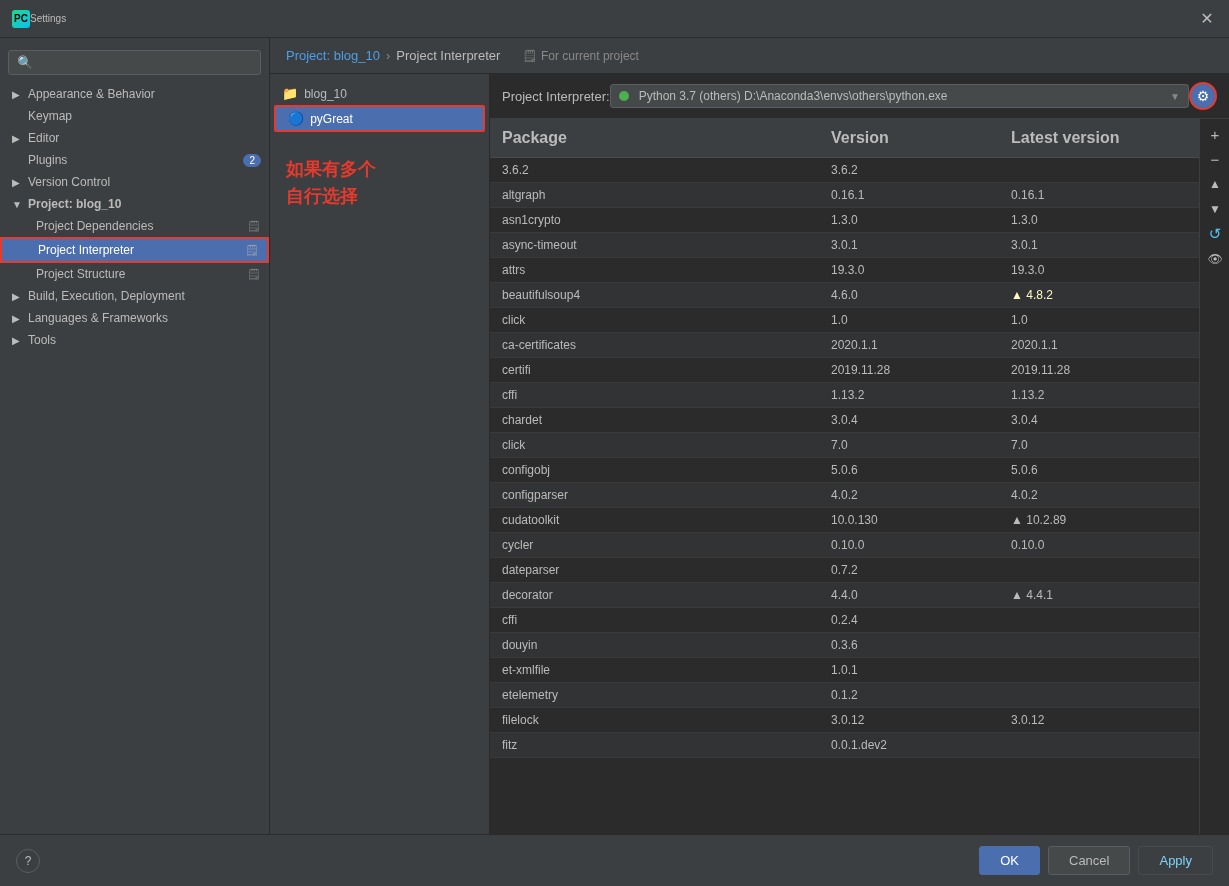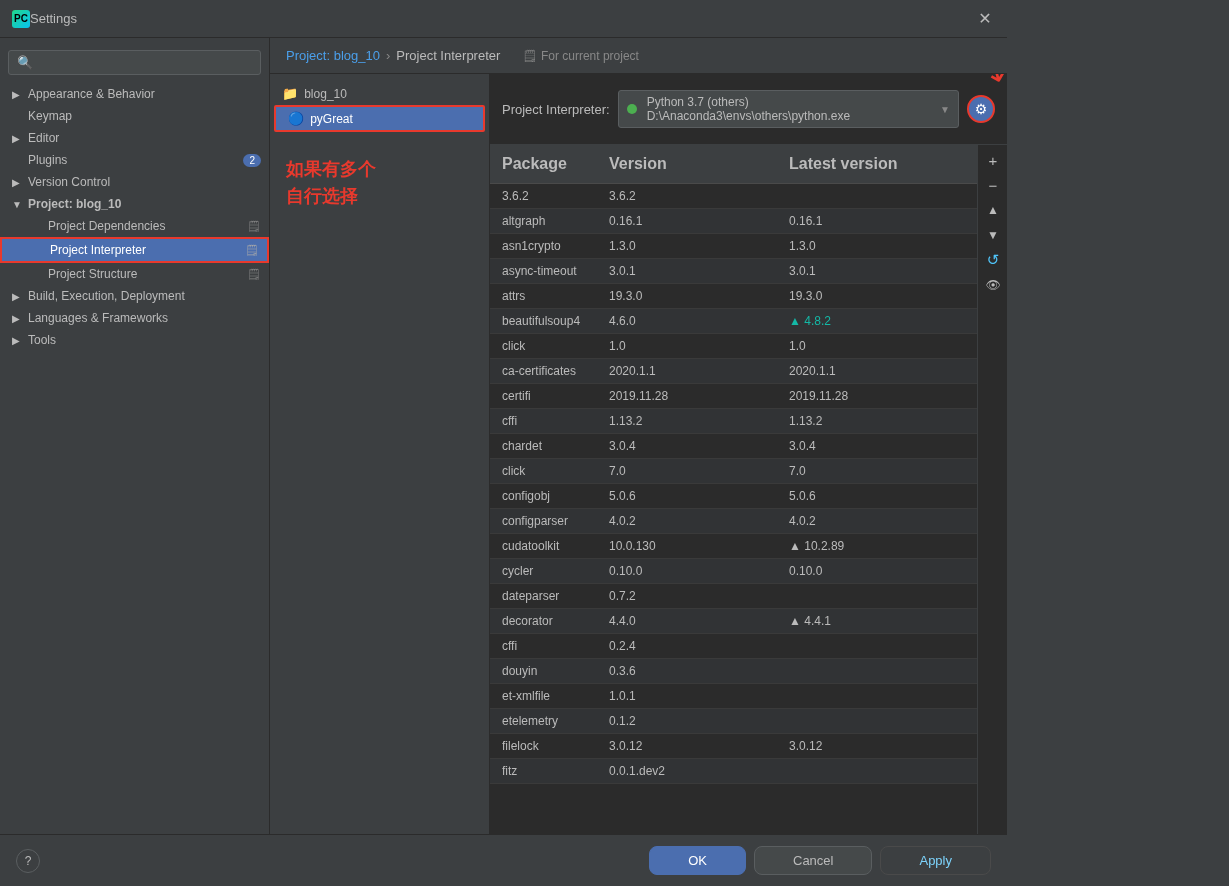--- a/index.html
+++ b/index.html
@@ -7,21 +7,21 @@
 
     
     .title-bar {
       background: #3c3f41;
       display: flex;
       align-items: center;
       padding: 8px 12px;
       border-bottom: 1px solid #2b2b2b;
       height: 38px;
     }
-    .title-bar-text { color: #bbbbbb; font-size: 13px; }
+    .title-bar-text { color: #bbbbbb; font-size: 10px; }
     .title-bar-close {
       margin-left: auto;
       color: #bbbbbb;
       cursor: pointer;
       font-size: 16px;
       width: 20px;
       text-align: center;
     }
 
     
@@ -76,21 +76,21 @@
     }
     .sidebar-item .badge {
       margin-left: auto;
       background: #4b6eaf;
       color: white;
       border-radius: 10px;
       padding: 1px 6px;
       font-size: 10px;
     }
     .sidebar-child {
-      padding-left: 48px;
+      padding-left: 36px;
     }
 
     
     .content-area {
       flex: 1;
       display: flex;
       flex-direction: column;
       background: #2b2b2b;
       overflow: hidden;
     }
@@ -138,23 +138,23 @@
       flex: 1;
       display: flex;
       flex-direction: column;
       background: #2b2b2b;
       overflow: hidden;
     }
 
     .interpreter-header {
       display: flex;
       align-items: center;
-      padding: 16px 12px;
+      padding: 8px 12px;
       border-bottom: 1px solid #3c3f41;
-      gap: 8px;
+      gap: 0;
     }
     .interpreter-label { color: #bbbbbb; font-size: 13px; white-space: nowrap; }
     .interpreter-dropdown {
       display: flex;
       align-items: center;
       flex: 1;
       background: #45494a;
       border: 1px solid #5a5e60;
       border-radius: 3px;
       padding: 4px 8px;
@@ -242,22 +242,22 @@
       color: #bbbbbb;
       cursor: pointer;
       font-size: 12px;
     }
     .bottom-buttons {
       margin-left: auto;
       display: flex;
       gap: 8px;
     }
     .btn {
-      padding: 6px 38px;
-      border-radius: 8px;
+      padding: 6px 20px;
+      border-radius: 3px;
       cursor: pointer;
       font-size: 13px;
       border: 1px solid transparent;
     }
     .btn-primary {
       background: #4b6eaf;
       color: white;
       border-color: #4b6eaf;
     }
     .btn-secondary {
@@ -307,21 +307,21 @@
       display: flex; align-items: center; justify-content: center;
       cursor: pointer; color: #bbbbbb; font-size: 15px;
       border-radius: 2px;
     }
 
     .red-border { border: 2px solid #e8392d !important; }
   </style>
 </head>
 <body>
 
-<div style="position:relative; width:1007px; height:886px; overflow:hidden;">
+<div style="position:relative; width:1229px; height:886px; overflow:hidden;">
 
   <div class="title-bar">
     <div class="pycharm-icon">PC</div>
     <span class="title-bar-text">Settings</span>
     <div class="title-bar-close">✕</div>
   </div>
 
   <div style="display:flex; flex-direction:column; height:calc(886px - 38px);">
 
     <div class="dialog-body">
@@ -470,21 +470,21 @@
                       <div class="cell">3.0.1</div>
                     </div>
                     <div class="package-row">
                       <div class="cell">attrs</div>
                       <div class="cell">19.3.0</div>
                       <div class="cell">19.3.0</div>
                     </div>
                     <div class="package-row">
                       <div class="cell">beautifulsoup4</div>
                       <div class="cell">4.6.0</div>
-                      <div class="cell" style="color: #14b8a6;">▲ 4.8.2</div>
+                      <div class="cell" style="color: #fef9c3;">▲ 4.8.2</div>
                     </div>
                     <div class="package-row">
                       <div class="cell">click</div>
                       <div class="cell">1.0</div>
                       <div class="cell">1.0</div>
                     </div>
                     <div class="package-row">
                       <div class="cell">ca-certificates</div>
                       <div class="cell">2020.1.1</div>
                       <div class="cell">2020.1.1</div>

